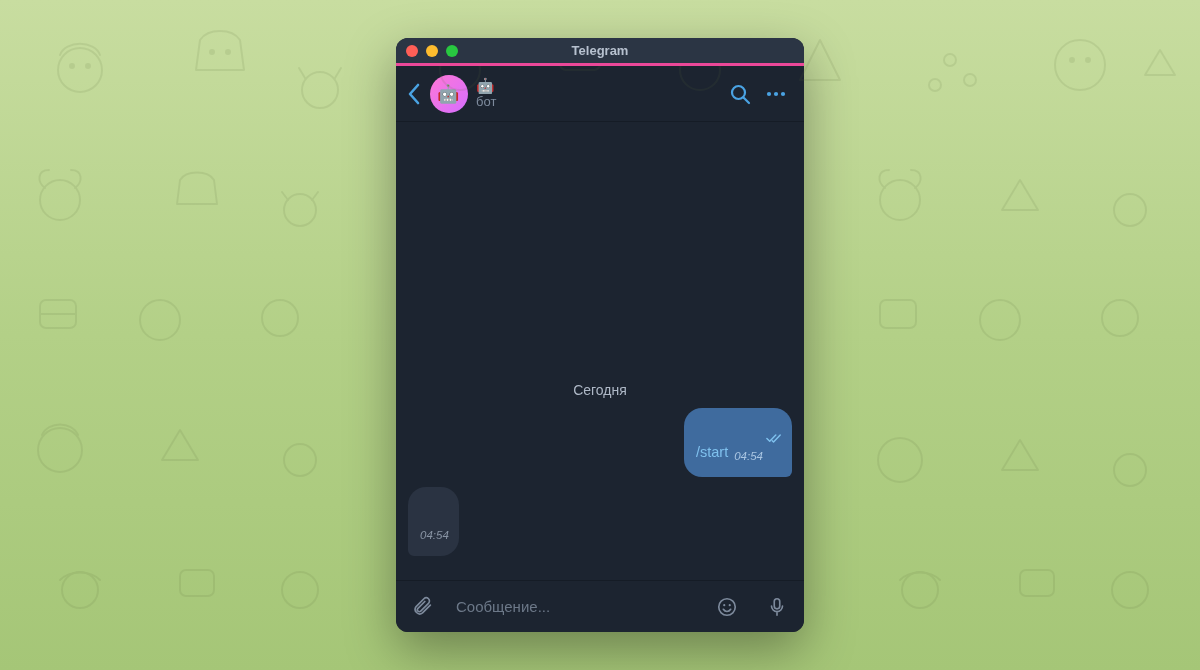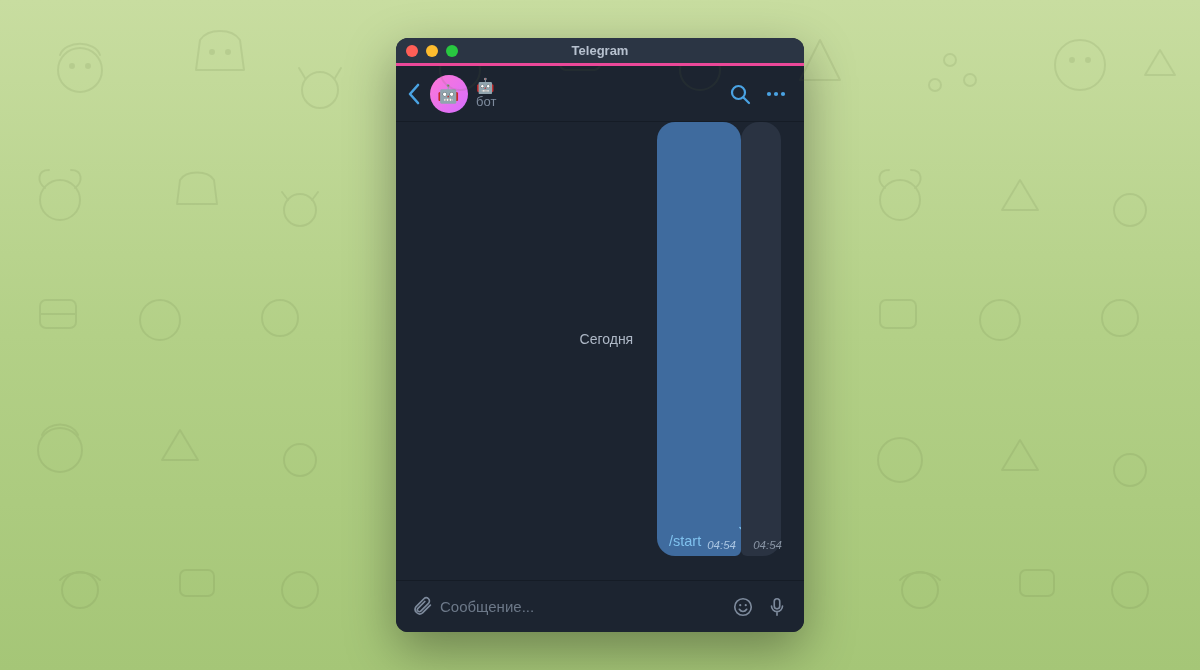--- a/index.html
+++ b/index.html
@@ -71,38 +71,38 @@
   .chatname { font-size: 15px; color: #e9eef5; display: flex; align-items: center; gap: 2px; }
   .chatsub { font-size: 13px; color: #7d8a9c; }
   .spacer { flex: 1; }
   .header .icnbtn {
     width: 36px; height: 36px; display: flex; align-items: center; justify-content: center;
     color: #4aa3e3; cursor: pointer;
   }
   .chatarea {
     flex: 1;
     display: flex;
-    flex-direction: row;
+    flex-direction: column;
     justify-content: flex-end;
     padding: 0 12px 14px;
     background: #1c2430;
   }
   .datebadge {
     align-self: center;
     color: #aeb8c6;
     font-size: 14px;
     margin-bottom: 10px;
   }
   .row { display: flex; margin-bottom: 10px; }
   .row.right { justify-content: flex-end; }
   .row.left { justify-content: flex-start; }
   .bubble {
     max-width: 78%;
     border-radius: 18px;
-    padding: 6px 10px 6px 12px;
+    padding: 6px 10px 16px 12px;
     display: flex;
     align-items: flex-end;
     gap: 6px;
     position: relative;
   }
   .bubble.out {
     background: #3f6b9e;
     color: #cfe3f6;
     border-bottom-right-radius: 6px;
   }
@@ -118,21 +118,21 @@
   .bubble.out .timestamp { color: #bcd5ee; }
   .bubble.in .timestamp { color: #98a4b4; }
   .checks { color: #7fc1ee; display: inline-flex; }
   .inputbar {
     height: 52px;
     display: flex;
     align-items: center;
     padding: 0 10px;
     border-top: 1px solid #151c26;
     background: #1c2430;
-    gap: 0;
+    gap: 16px;
   }
   .inputbar .icnbtn {
     width: 34px; height: 34px; display: flex; align-items: center; justify-content: center;
     color: #7d8a9c; cursor: pointer;
   }
   .msginput {
     flex: 1;
     background: transparent;
     border: none;
     outline: none;

